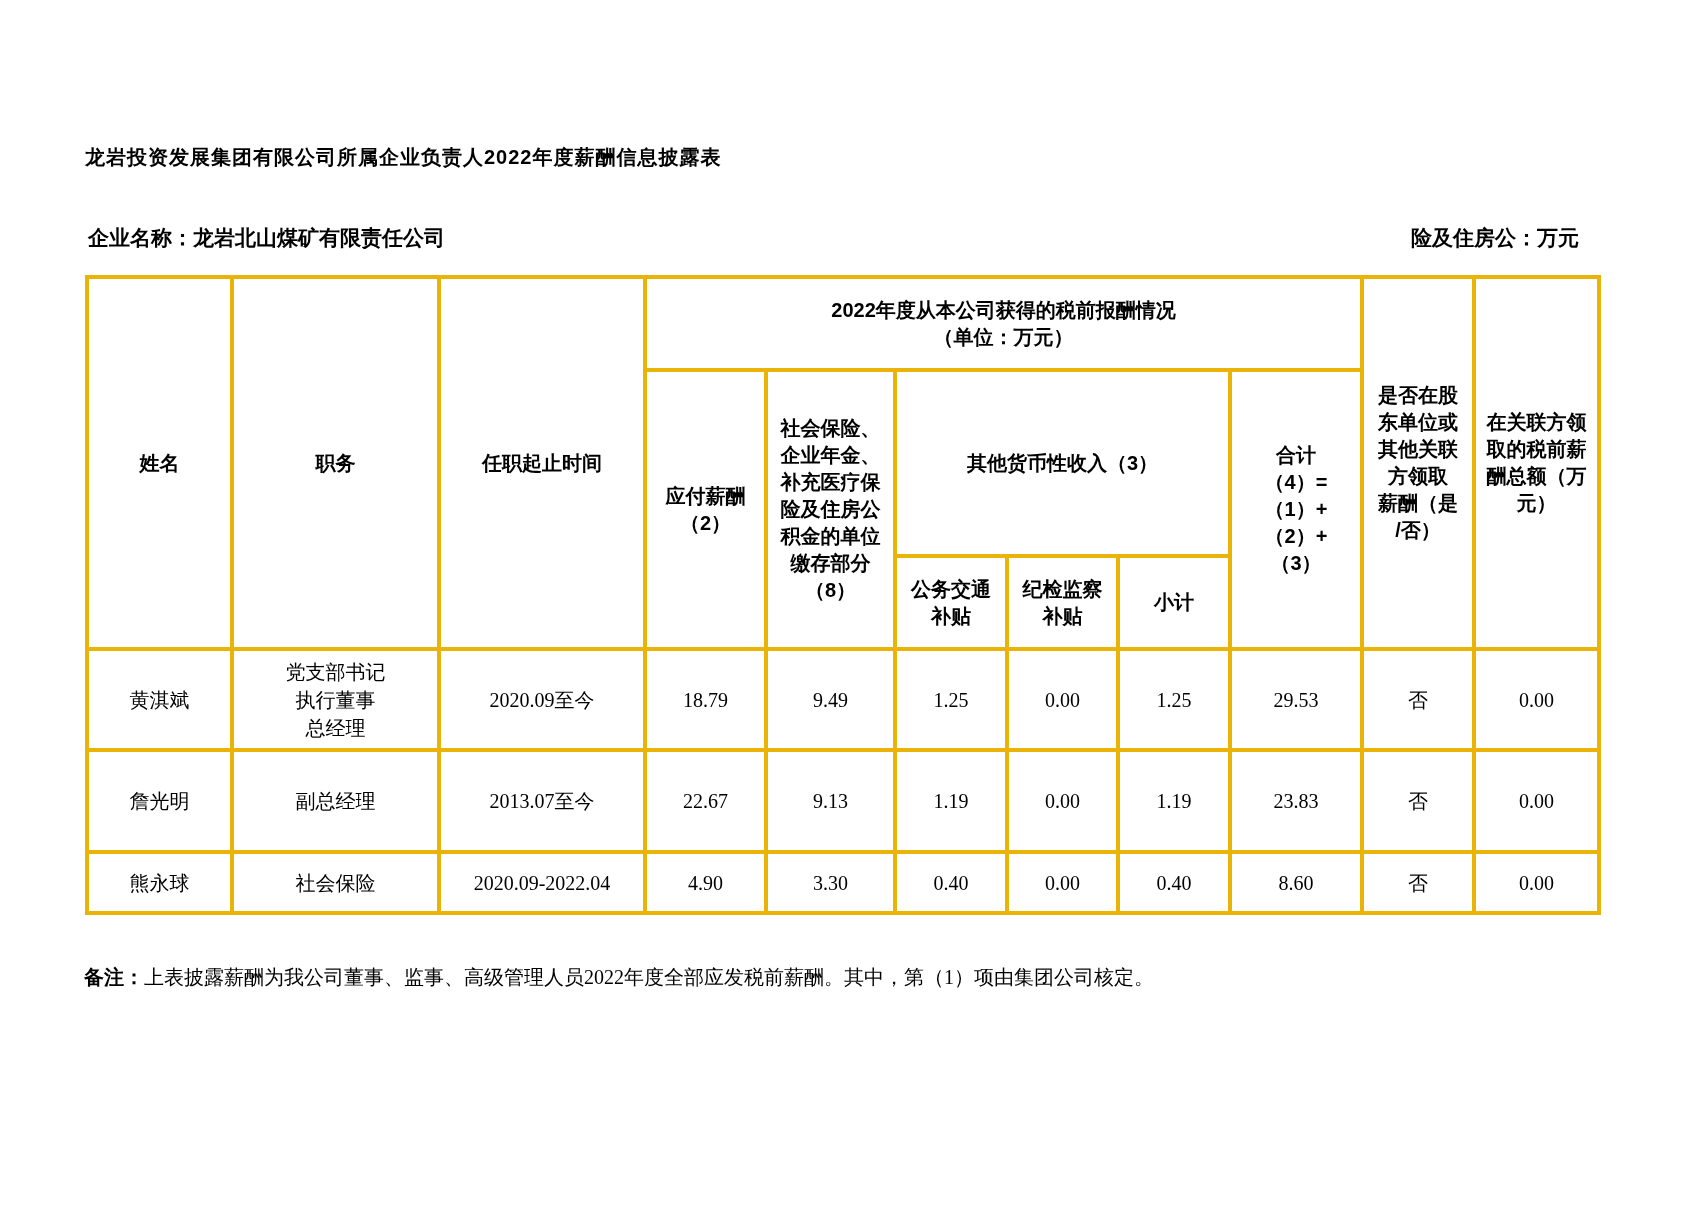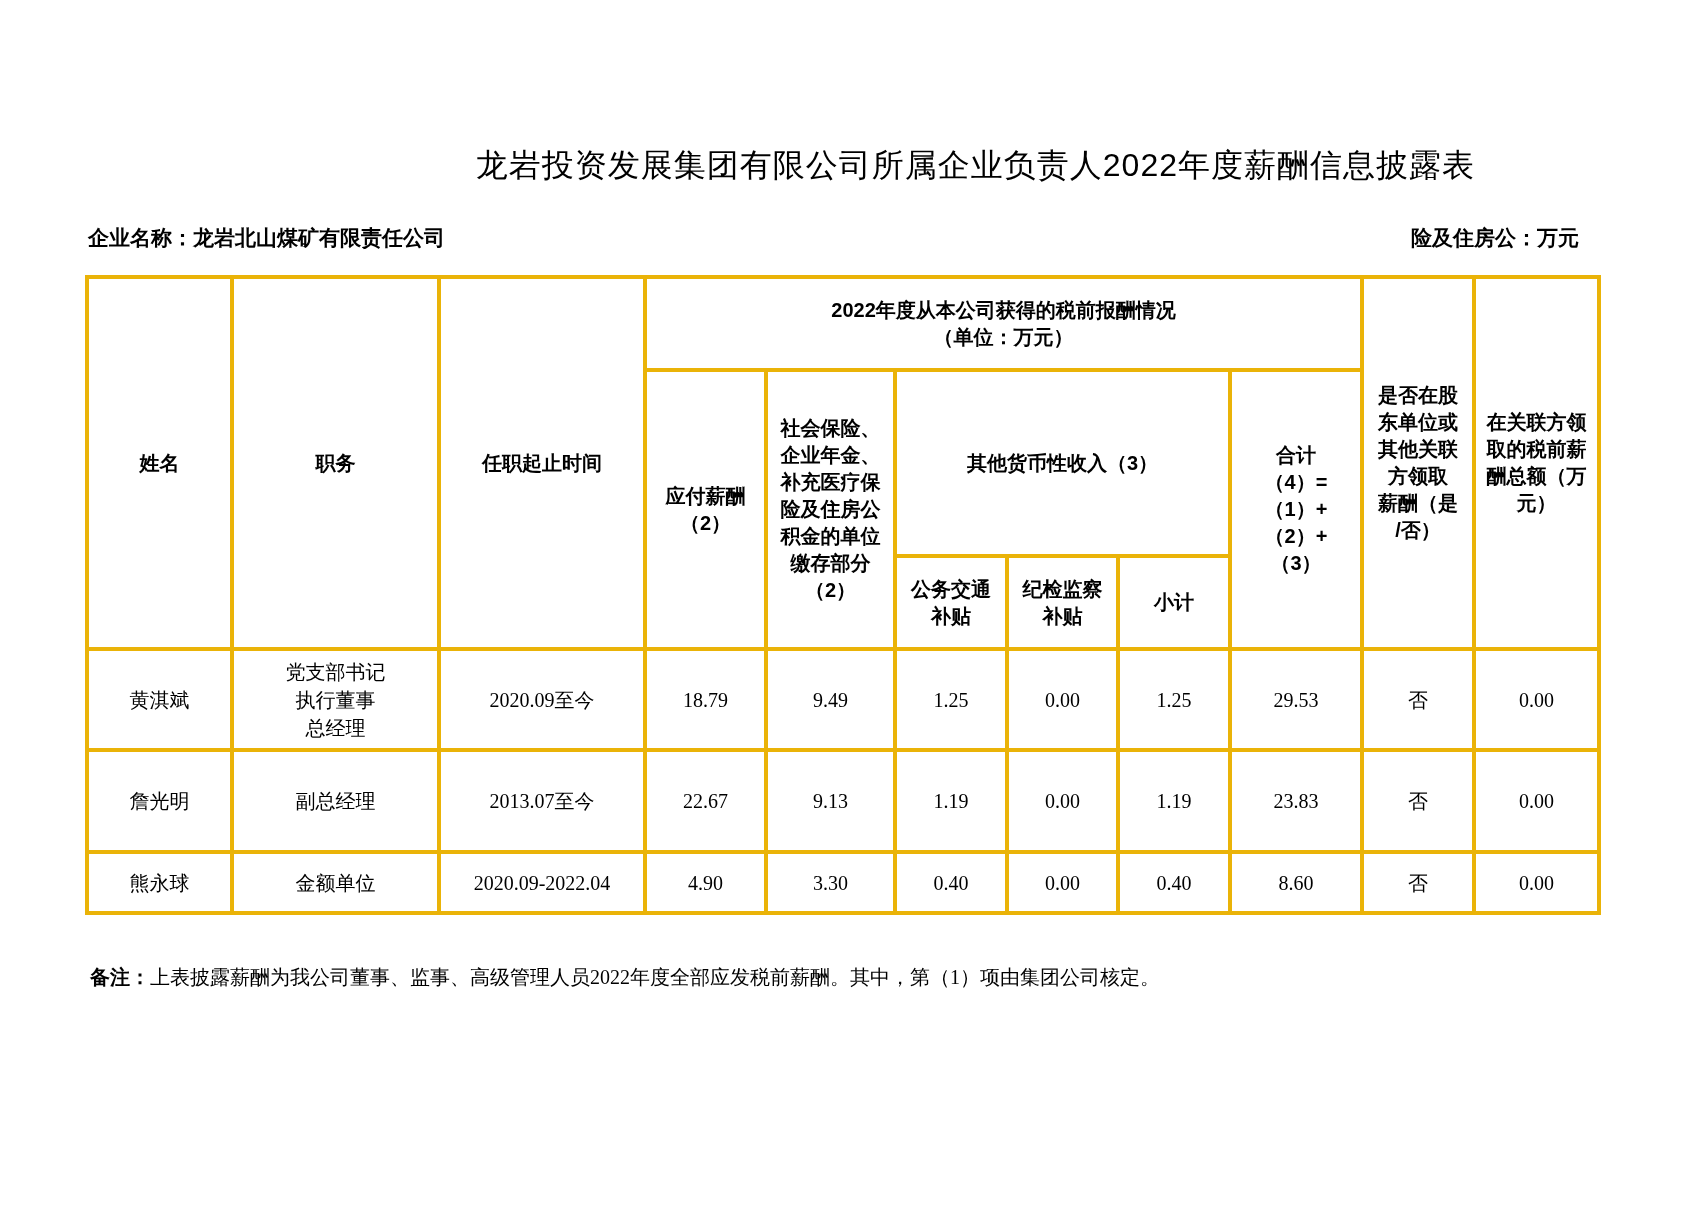--- a/index.html
+++ b/index.html
@@ -1,22 +1,22 @@
 <!DOCTYPE html>
 <html><head>
 <meta charset="utf-8">
 <style>
   * { margin:0; padding:0; box-sizing:border-box; }
   html,body { width:1688px; height:1225px; background:#fff; color:#000; overflow:hidden; }
   body { position:relative; font-family:"Liberation Serif","DejaVu Serif",serif; }
 
   .page-title {
     position:absolute; left:85px; top:144px; width:1390px;
-    text-align:right; font-family:"Liberation Sans","DejaVu Sans",sans-serif;
-    font-weight:normal; font-size:32px; letter-spacing:1px;
+    text-align:left; font-family:"Liberation Sans","DejaVu Sans",sans-serif;
+    font-weight:bold; font-size:20px; letter-spacing:1px;
   }
 
   .meta-row {
     position:absolute; left:88px; top:224px; width:1509px;
     display:flex; justify-content:space-between;
     font-family:"Liberation Sans","DejaVu Sans",sans-serif;
     font-weight:bold; font-size:21px;gap:40px;
   }
   .meta-right { padding-right:18px; }
 
@@ -35,21 +35,21 @@
     font-weight:bold; font-size:20px; line-height:1.35;
     white-space:pre-line;
   }
   table.salary td {
     font-family:"Liberation Serif","DejaVu Serif",serif;
     font-size:20px; line-height:1.4;
     white-space:pre-line;
   }
 
   .note {
-    position:absolute; left:90px; top:962px; width:1500px;
+    position:absolute; left:84px; top:962px; width:1500px;
     font-size:20px; line-height:1.5;
   }
   .note .note-label { font-weight:bold; }
 </style>
 </head>
 <body>
 
 <div class="page-title">龙岩投资发展集团有限公司所属企业负责人2022年度薪酬信息披露表</div>
 
 <div class="meta-row">
@@ -91,21 +91,21 @@
   </tr>
   <tr style="height:186px">
     <th rowspan="2">应付薪酬
 （2）</th>
     <th rowspan="2">社会保险、
 企业年金、
 补充医疗保
 险及住房公
 积金的单位
 缴存部分
-（2）</th>
+（8）</th>
     <th colspan="3">其他货币性收入（3）</th>
     <th rowspan="2">合计
 （4）=
 （1）+
 （2）+
 （3）</th>
   </tr>
   <tr style="height:93px">
     <th>公务交通
 补贴</th>
@@ -136,21 +136,21 @@
     <td>9.13</td>
     <td>1.19</td>
     <td>0.00</td>
     <td>1.19</td>
     <td>23.83</td>
     <td>否</td>
     <td>0.00</td>
   </tr>
   <tr style="height:61px">
     <td>熊永球</td>
-    <td>金额单位</td>
+    <td>社会保险</td>
     <td>2020.09-2022.04</td>
     <td>4.90</td>
     <td>3.30</td>
     <td>0.40</td>
     <td>0.00</td>
     <td>0.40</td>
     <td>8.60</td>
     <td>否</td>
     <td>0.00</td>
   </tr>

